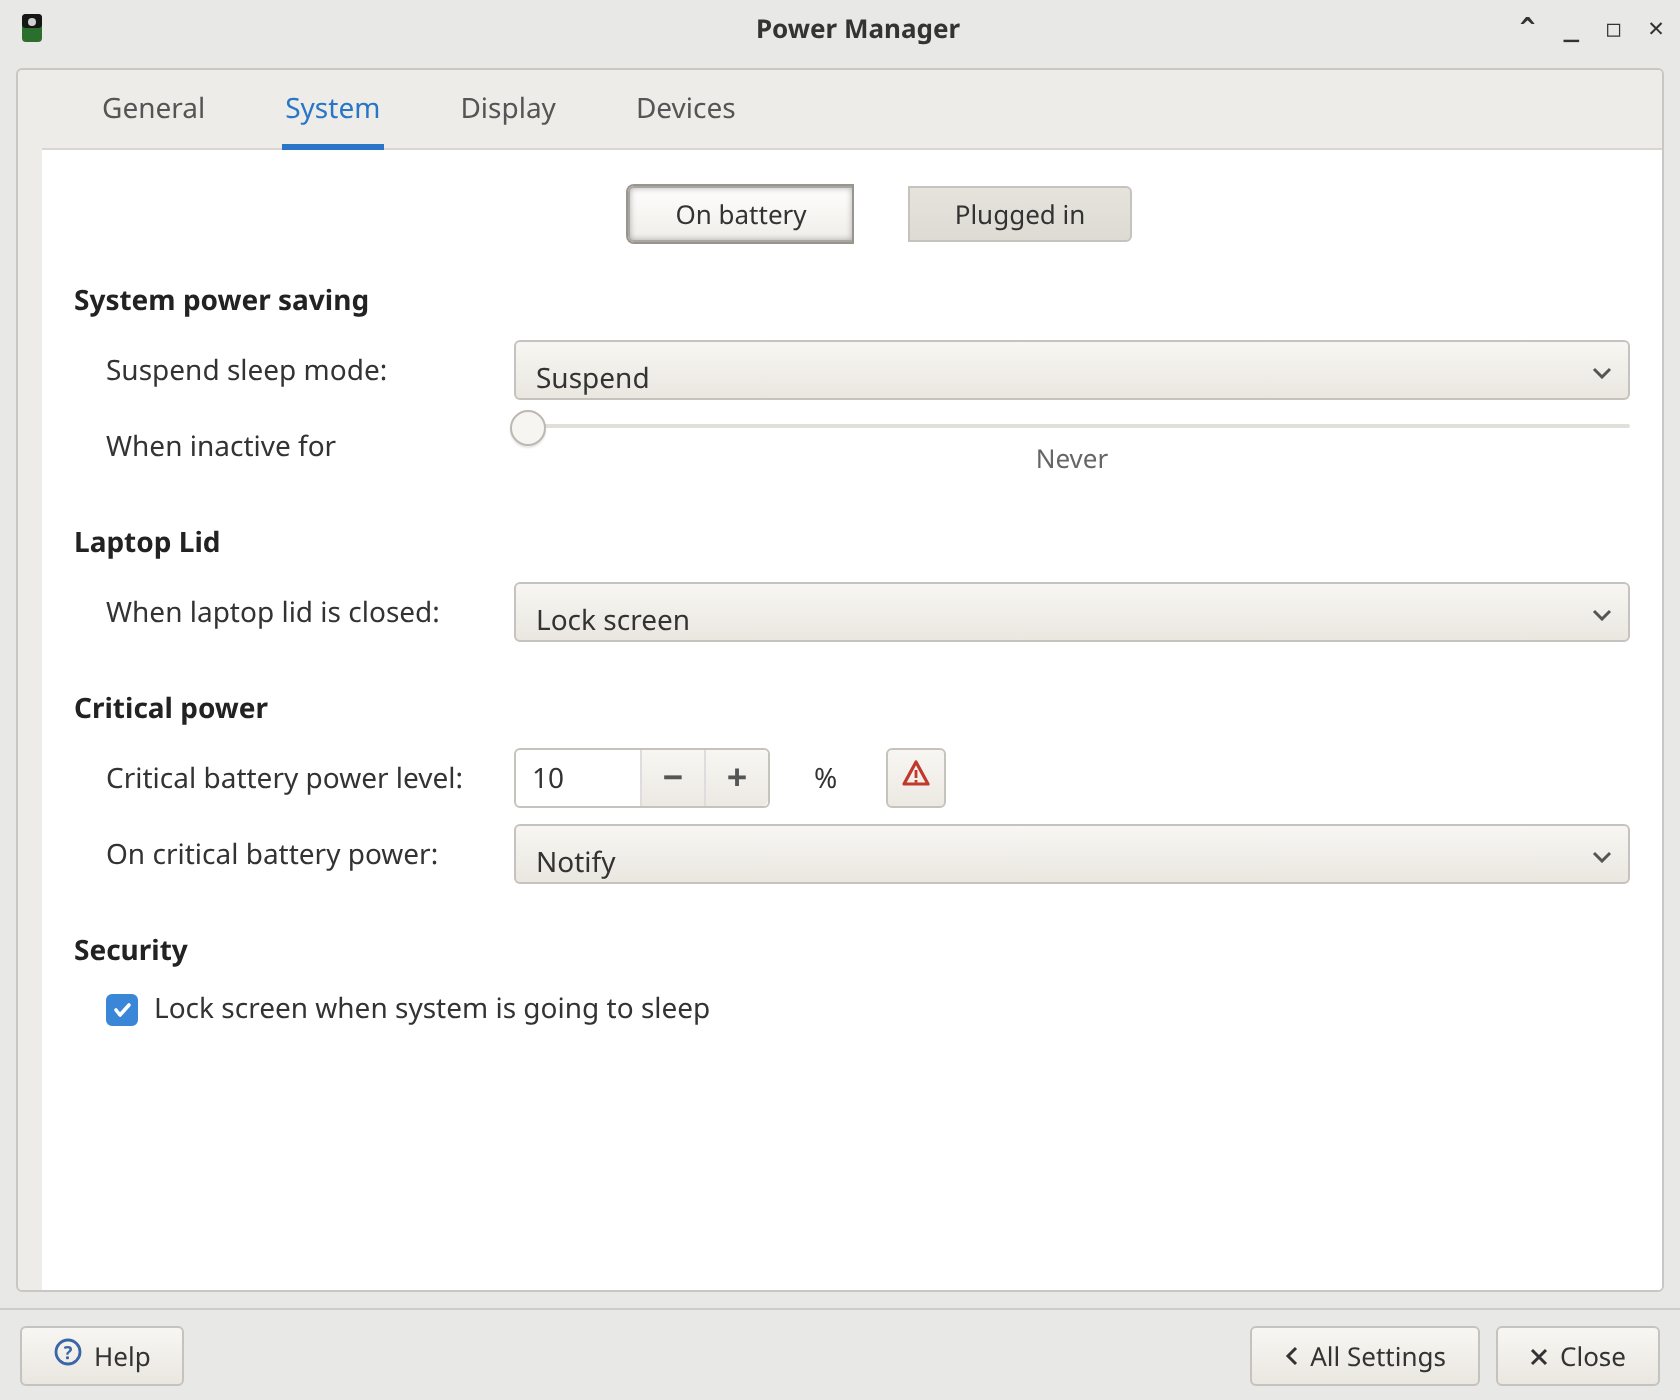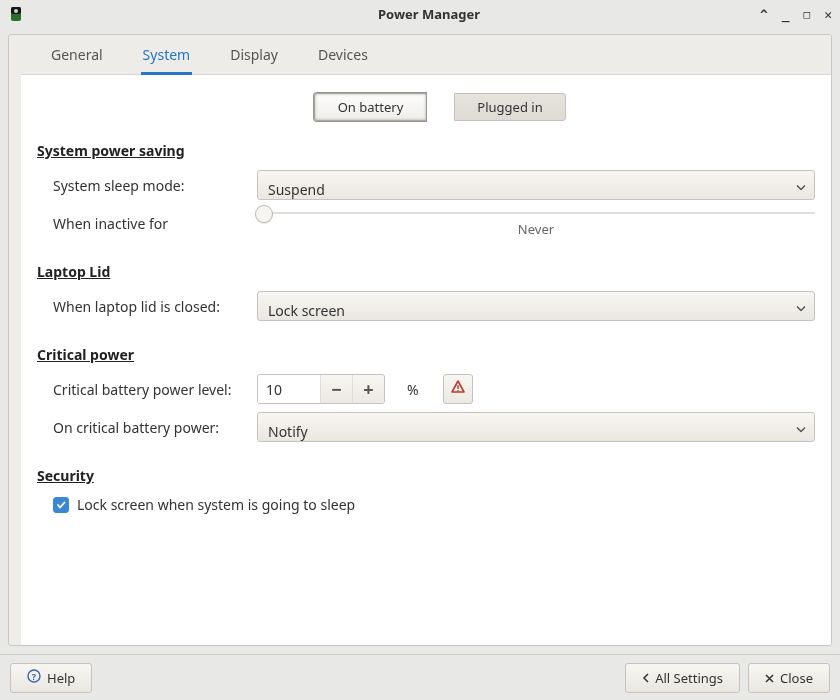--- a/index.html
+++ b/index.html
@@ -22,21 +22,21 @@
 
     .content { flex:1; background:#ffffff; padding: 18px 16px 10px 16px; display:flex; flex-direction:column; }
 
     .modebar-wrap { display:flex; justify-content:center; margin-bottom:20px; }
     .modebar { display:flex; }
     .modebar button { width:112px; height:28px; border:1px solid #c6c2bd; background: linear-gradient(#fdfdfd,#f0eee9); font-size:13px; color:#333; cursor:pointer;margin-left:28px; }
     .modebar button:first-child { border-radius:3px 0 0 3px; border-right:none; border-color:#a9a6a1; box-shadow: 0 0 3px rgba(0,0,0,0.3) inset, 0 0 0 1px #98948e; }
     .modebar button:last-child  { border-radius:0 3px 3px 0; background: linear-gradient(#e6e3dd,#dedad4); }
 
     .section { margin-bottom: 16px; }
-    .section-head { font-weight:bold; color:#222; margin-bottom:10px; font-size:14px;text-decoration:underline; }
+    .section-head { font-weight:bold; color:#222; margin-bottom:10px; font-size:14px; }
     .row { display:flex; align-items:center; margin-bottom:8px; }
     .row .lbl { width:220px; padding-left:16px; font-size:14px; color:#333; }
     .row .ctrl { flex:1; }
 
     .combo { position:relative; height:30px; border:1px solid #c6c2bd; border-radius:3px; background: linear-gradient(#f8f6f2,#eae7e1); display:flex; align-items:flex-end; padding:0 30px 0 10px; font-size:14px; color:#333; cursor:pointer; }
     .combo .chev { position:absolute; right:8px; top:50%; transform:translateY(-50%); }
 
     .slider-wrap { height:30px; display:flex; flex-direction:column; align-items:stretch; justify-content:center; padding-top:4px; }
     .slider-track { height:4px; background:#e1dfda; border-radius:2px; position:relative; margin-left:0; }
     .slider-thumb { width:18px; height:18px; border-radius:50%; background:#f7f5f1; border:1px solid #bdb9b2; position:absolute; top:-7px; left:-2px; box-shadow: 0 1px 1px rgba(0,0,0,0.1); }
@@ -93,21 +93,21 @@
       <div class="modebar-wrap">
         <div class="modebar">
           <button>On battery</button>
           <button>Plugged in</button>
         </div>
       </div>
 
       <div class="section">
         <div class="section-head">System power saving</div>
         <div class="row">
-          <div class="lbl">System sleep mode:</div>
+          <div class="lbl">Suspend sleep mode:</div>
           <div class="ctrl">
             <div class="combo">
               <span>Suspend</span>
               <span class="chev">
                 <svg width="10" height="6" viewBox="0 0 10 6">
                     <path d="M1 1 L5 5 L9 1" stroke="#555" stroke-width="1.5" fill="none"></path>
                   </svg>
               </span>
             </div>
           </div>

